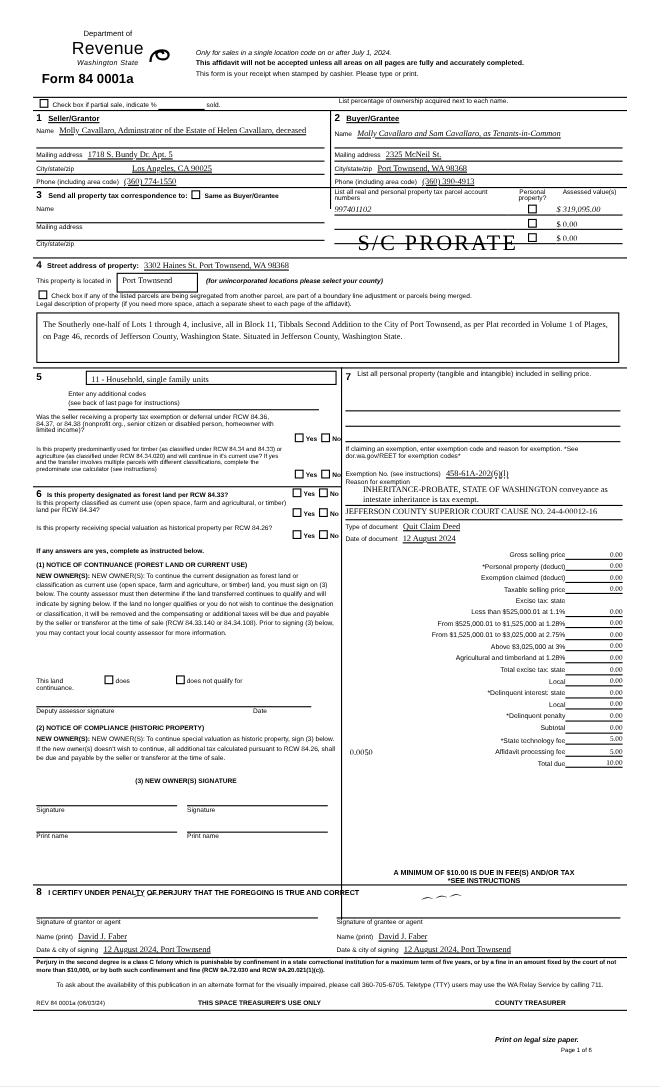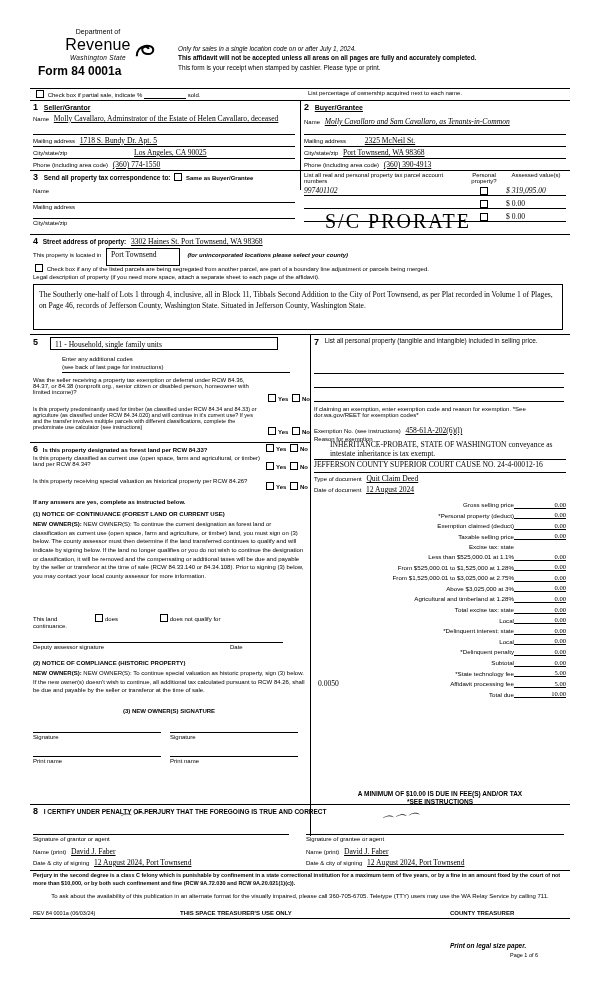--- a/index.html
+++ b/index.html
@@ -85,40 +85,40 @@
     <span class="hand u" style="margin-left:3px;">Molly Cavallaro, Adminstrator of the Estate of Helen Cavallaro, deceased</span>
   </div>
   <div style="position:absolute;left:3px;top:112px;width:262px;border-top:1px solid #000;"></div>
   <div style="position:absolute;left:3px;top:114px;width:262px;">
     <span class="t6">Mailing address</span>
     <span class="hand u" style="margin-left:3px;">1718 S. Bundy Dr. Apt. 5</span>
   </div>
   <div style="position:absolute;left:3px;top:124px;width:262px;border-top:1px solid #000;"></div>
   <div style="position:absolute;left:3px;top:126px;width:262px;">
     <span class="t6">City/state/zip</span>
-    <span class="hand u" style="margin-left:18px;padding-left:47px;">Los Angeles, CA 90025</span>
+    <span class="hand u" style="margin-left:4px;padding-left:47px;">Los Angeles, CA 90025</span>
   </div>
   <div style="position:absolute;left:3px;top:136px;width:262px;border-top:1px solid #000;"></div>
   <div style="position:absolute;left:3px;top:138px;width:262px;">
     <span class="t6">Phone (including area code)</span>
     <span class="hand u" style="margin-left:3px;">(360) 774-1550</span>
   </div>
 
   <div style="position:absolute;left:274px;top:80px;">
     <span class="num">2</span>
     <span class="bold t7 u" style="margin-left:4px;">Buyer/Grantee</span>
   </div>
   <div style="position:absolute;left:274px;top:95px;width:262px;">
     <span class="t6">Name</span>
     <span class="hand u" style="margin-left:3px;font-style:italic;">Molly Cavallaro and Sam Cavallaro, as Tenants-in-Common</span>
   </div>
   <div style="position:absolute;left:274px;top:112px;width:262px;border-top:1px solid #000;"></div>
   <div style="position:absolute;left:274px;top:114px;width:262px;">
     <span class="t6">Mailing address</span>
-    <span class="hand u" style="margin-left:17px;">2325 McNeil St.</span>
+    <span class="hand u" style="margin-left:3px;">2325 McNeil St.</span>
   </div>
   <div style="position:absolute;left:274px;top:124px;width:262px;border-top:1px solid #000;"></div>
   <div style="position:absolute;left:274px;top:126px;width:262px;">
     <span class="t6">City/state/zip</span>
     <span class="hand u" style="margin-left:3px;">Port Townsend, WA 98368</span>
   </div>
   <div style="position:absolute;left:274px;top:136px;width:262px;border-top:1px solid #000;"></div>
   <div style="position:absolute;left:274px;top:138px;width:262px;">
     <span class="t6">Phone (including area code)</span>
     <span class="hand u" style="margin-left:3px;">(360) 390-4913</span>
@@ -182,21 +182,21 @@
   <div class="bx" style="left:3px;top:262px;width:530px;height:46px;padding:4px 5px;">
     <div class="hand" style="line-height:1.5;">The Southerly one-half of Lots 1 through 4, inclusive, all in Block 11, Tibbals Second Addition to the City of Port Townsend, as per Plat recorded in Volume 1 of Plages, on Page 46, records of Jefferson County, Washington State. Situated in Jefferson County, Washington State.</div>
   </div>
 
   <div style="position:absolute;left:0;top:312px;width:540px;border-top:1px solid #000;"></div>
   <div style="position:absolute;left:280px;top:312px;height:502px;border-left:1px solid #000;"></div>
 
   <div style="position:absolute;left:3px;top:315px;">
     <span class="num">5</span>
   </div>
-  <div class="bx" style="left:20px;top:315px;width:228px;height:13px;padding:2px 4px;">
+  <div class="bx" style="left:48px;top:315px;width:228px;height:13px;padding:2px 4px;">
     <span class="hand">11 - Household, single family units</span>
   </div>
   <div style="position:absolute;left:32px;top:334px;" class="t6">Enter any additional codes</div>
   <div style="position:absolute;left:32px;top:342px;" class="t6">(see back of last page for instructions)</div>
   <div style="position:absolute;left:32px;top:350px;width:228px;border-top:1px solid #000;"></div>
 
   <div style="position:absolute;left:3px;top:355px;width:228px;" class="t6">Was the seller receiving a property tax exemption or deferral under RCW 84.36, 84.37, or 84.38 (nonprofit org., senior citizen or disabled person, homeowner with limited income)?</div>
   <div style="position:absolute;left:236px;top:372px;" class="t6 bold">
     <span class="chk"></span><span>Yes</span>
     <span class="chk"></span><span>No</span>

